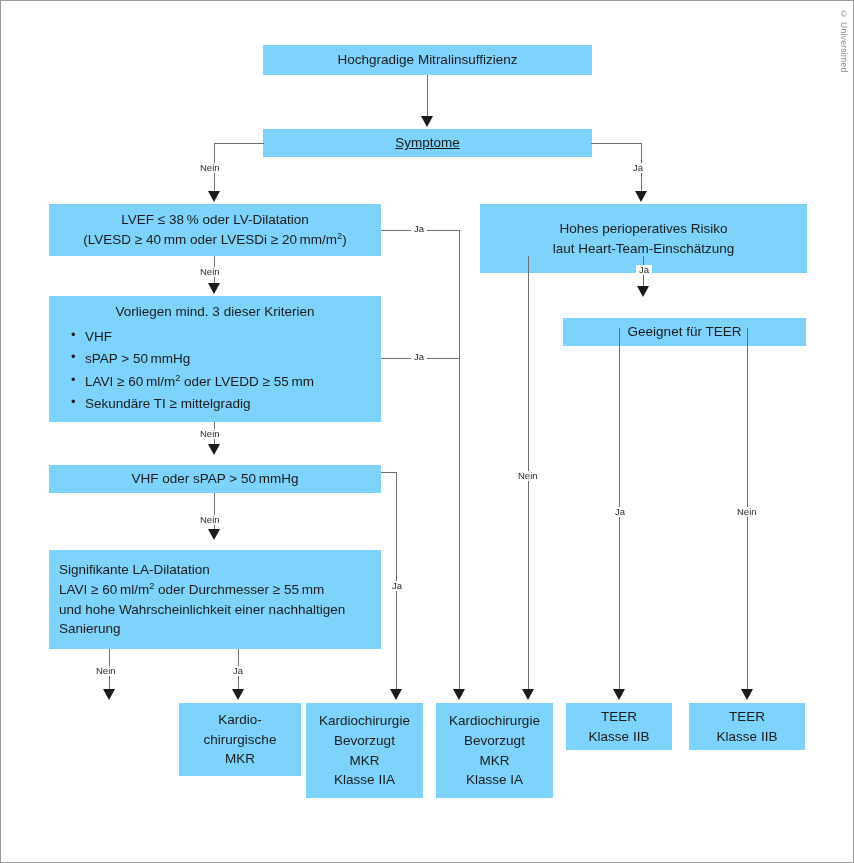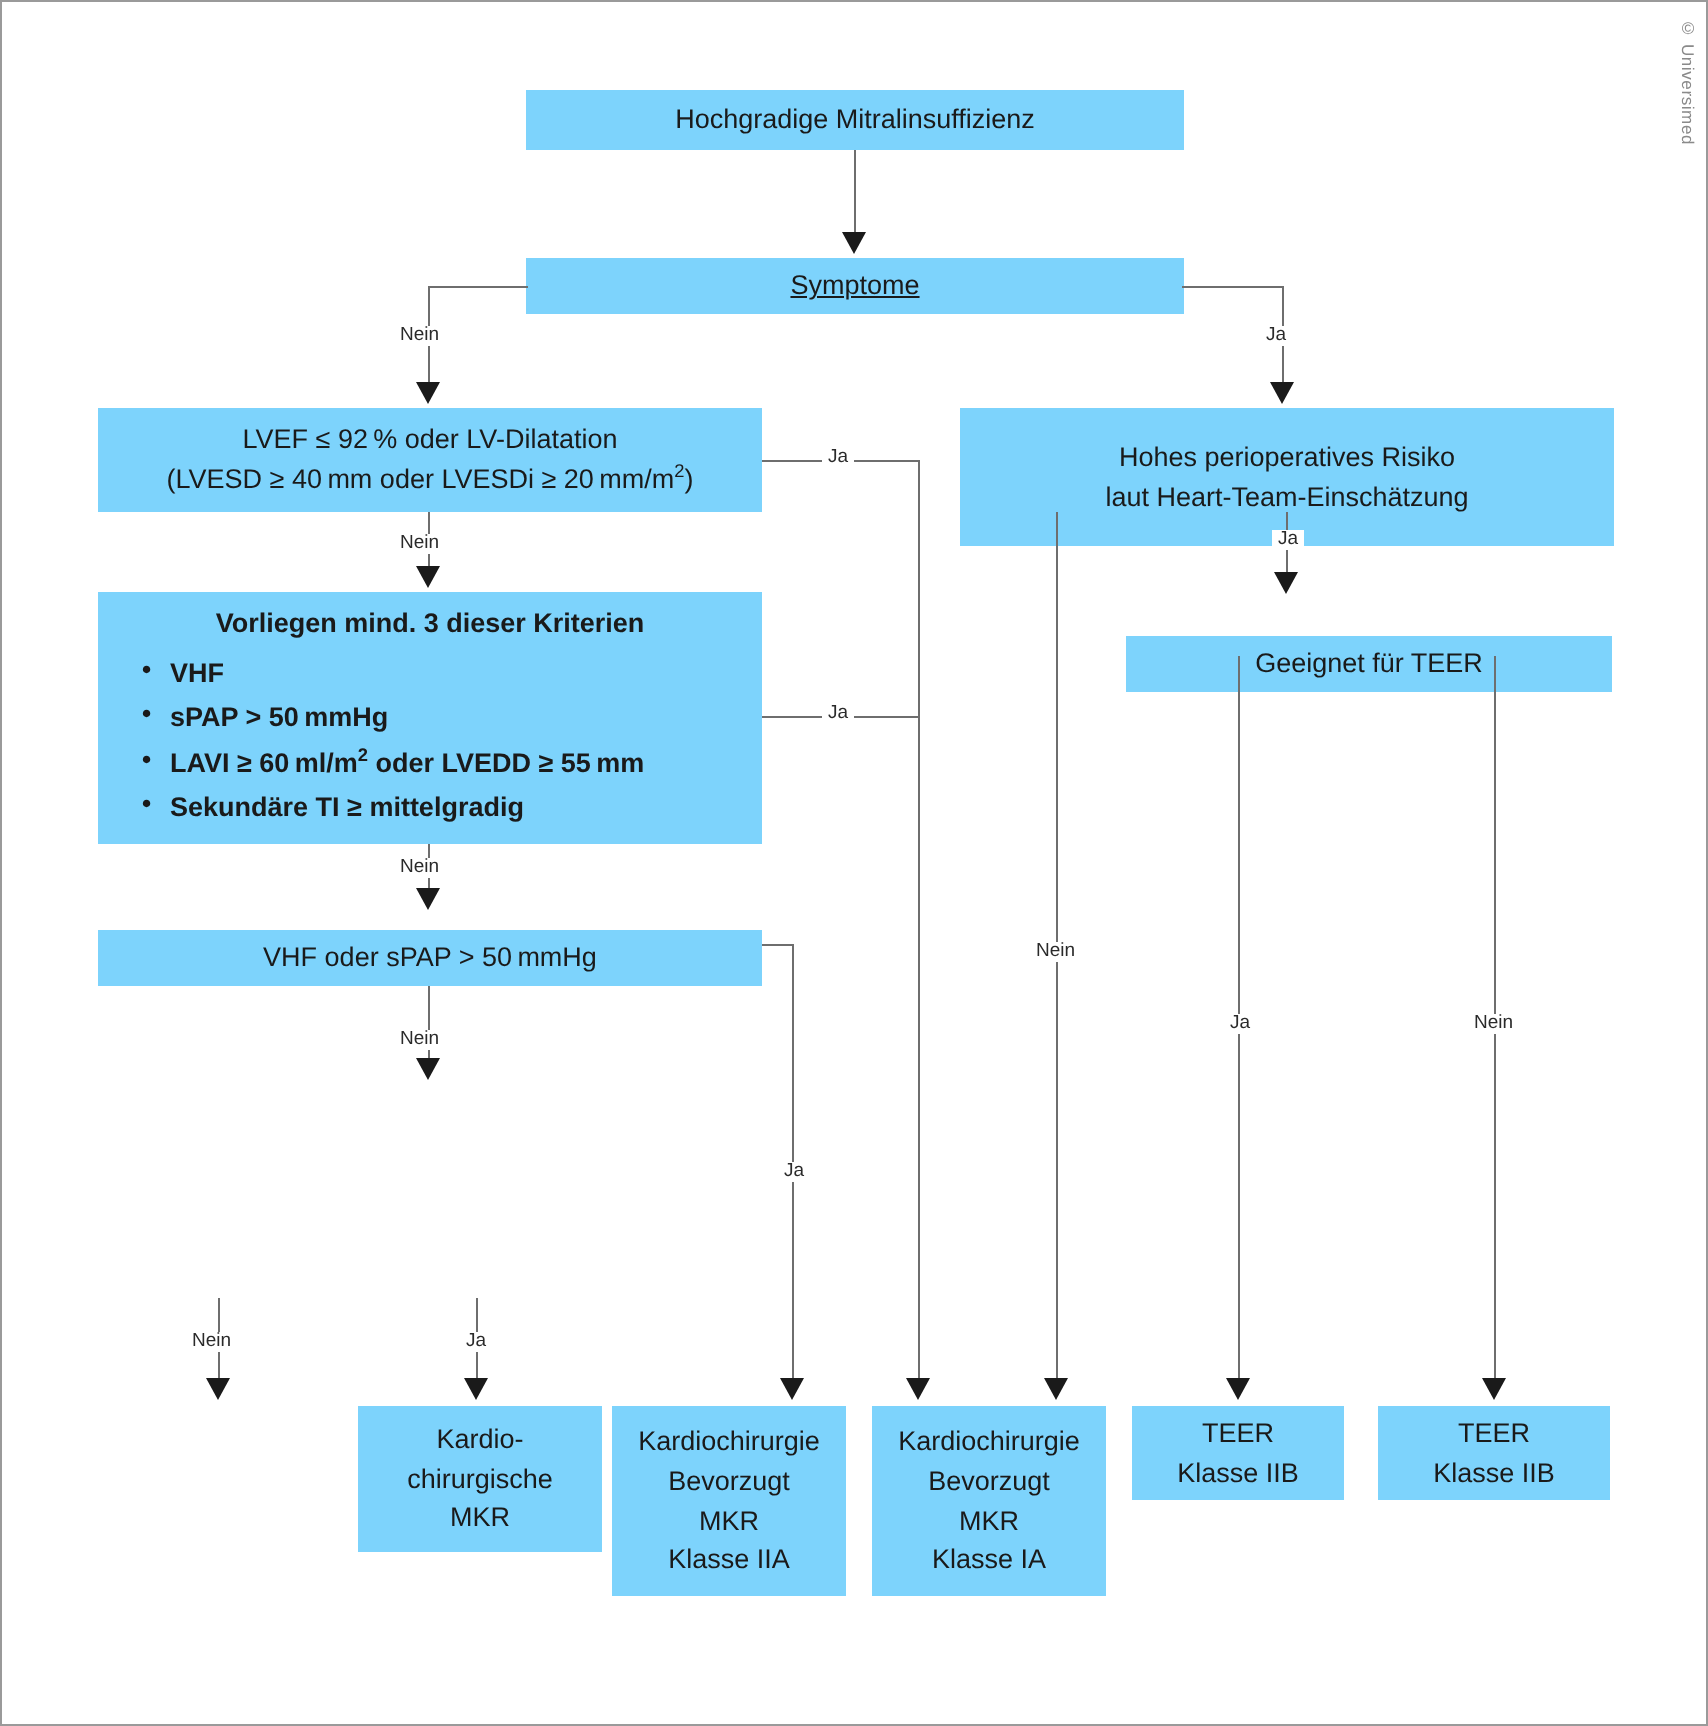--- a/index.html
+++ b/index.html
@@ -22,21 +22,21 @@
     background:#7dd3fc;
     color:#1a1a1a;
     box-sizing:border-box;
     display:flex;
     flex-direction:column;
     justify-content:center;
     font-size:13.5px;
     line-height:1.45;
   }
   .box.center{align-items:center;text-align:center;}
-  .box.left{align-items:flex-start;text-align:left;padding-left:10px;font-weight:bold;}
+  .box.left{align-items:flex-start;text-align:left;padding-left:10px;}
   .box .ln{display:block;white-space:nowrap;}
   .box sup{font-size:0.68em;vertical-align:super;line-height:0;}
 
   
   .crit-title{display:block;width:100%;text-align:center;margin-bottom:3px;}
   ul.crit{
     margin:0;
     padding:0 0 0 22px;
     list-style:none;
     width:100%;
@@ -101,38 +101,44 @@
 
   <div class="box center" style="left:262px; top:44px; width:329px; height:30px;">
     <span class="ln">Hochgradige Mitralinsuffizienz</span>
   </div>
 
   <div class="box center" style="left:262px; top:128px; width:329px; height:28px;text-decoration:underline;">
     <span class="ln">Symptome</span>
   </div>
 
   <div class="box center" style="left:48px; top:203px; width:332px; height:52px;">
-    <span class="ln">LVEF ≤ 92 % oder LV-Dilatation</span>
+    <span class="ln">LVEF ≤ 38 % oder LV-Dilatation</span>
     <span class="ln"><span>(LVESD ≥ 40 mm oder LVESDi ≥ 20 mm/m</span><sup>2</sup><span>)</span></span>
   </div>
 
   <div class="box left" style="left:48px; top:295px; width:332px; height:126px; padding-left:0;">
     <span class="crit-title">Vorliegen mind. 3 dieser Kriterien</span>
     <ul class="crit">
       <li><span>VHF</span></li>
       <li><span>sPAP &gt; 50 mmHg</span></li>
       <li><span>LAVI ≥ 60 ml/m</span><sup>2</sup><span> oder LVEDD ≥ 55 mm</span></li>
       <li><span>Sekundäre TI ≥ mittelgradig</span></li>
     </ul>
   </div>
 
   <div class="box center" style="left:48px; top:464px; width:332px; height:28px;">
     <span class="ln">VHF oder sPAP &gt; 50 mmHg</span>
   </div>
 
+  <div class="box left" style="left:48px; top:549px; width:332px; height:99px;">
+    <span class="ln">Signifikante LA-Dilatation</span>
+    <span class="ln"><span>LAVI ≥ 60 ml/m</span><sup>2</sup><span> oder Durchmesser ≥ 55 mm</span></span>
+    <span class="ln">und hohe Wahrscheinlichkeit einer nachhaltigen</span>
+    <span class="ln">Sanierung</span>
+  </div>
 
   <div class="box center" style="left:479px; top:203px; width:327px; height:69px;">
     <span class="ln">Hohes perioperatives Risiko</span>
     <span class="ln">laut Heart-Team-Einschätzung</span>
   </div>
 
   <div class="box center" style="left:562px; top:299px; width:243px; height:28px;margin-top:18px;">
     <span class="ln">Geeignet für TEER</span>
   </div>
 

